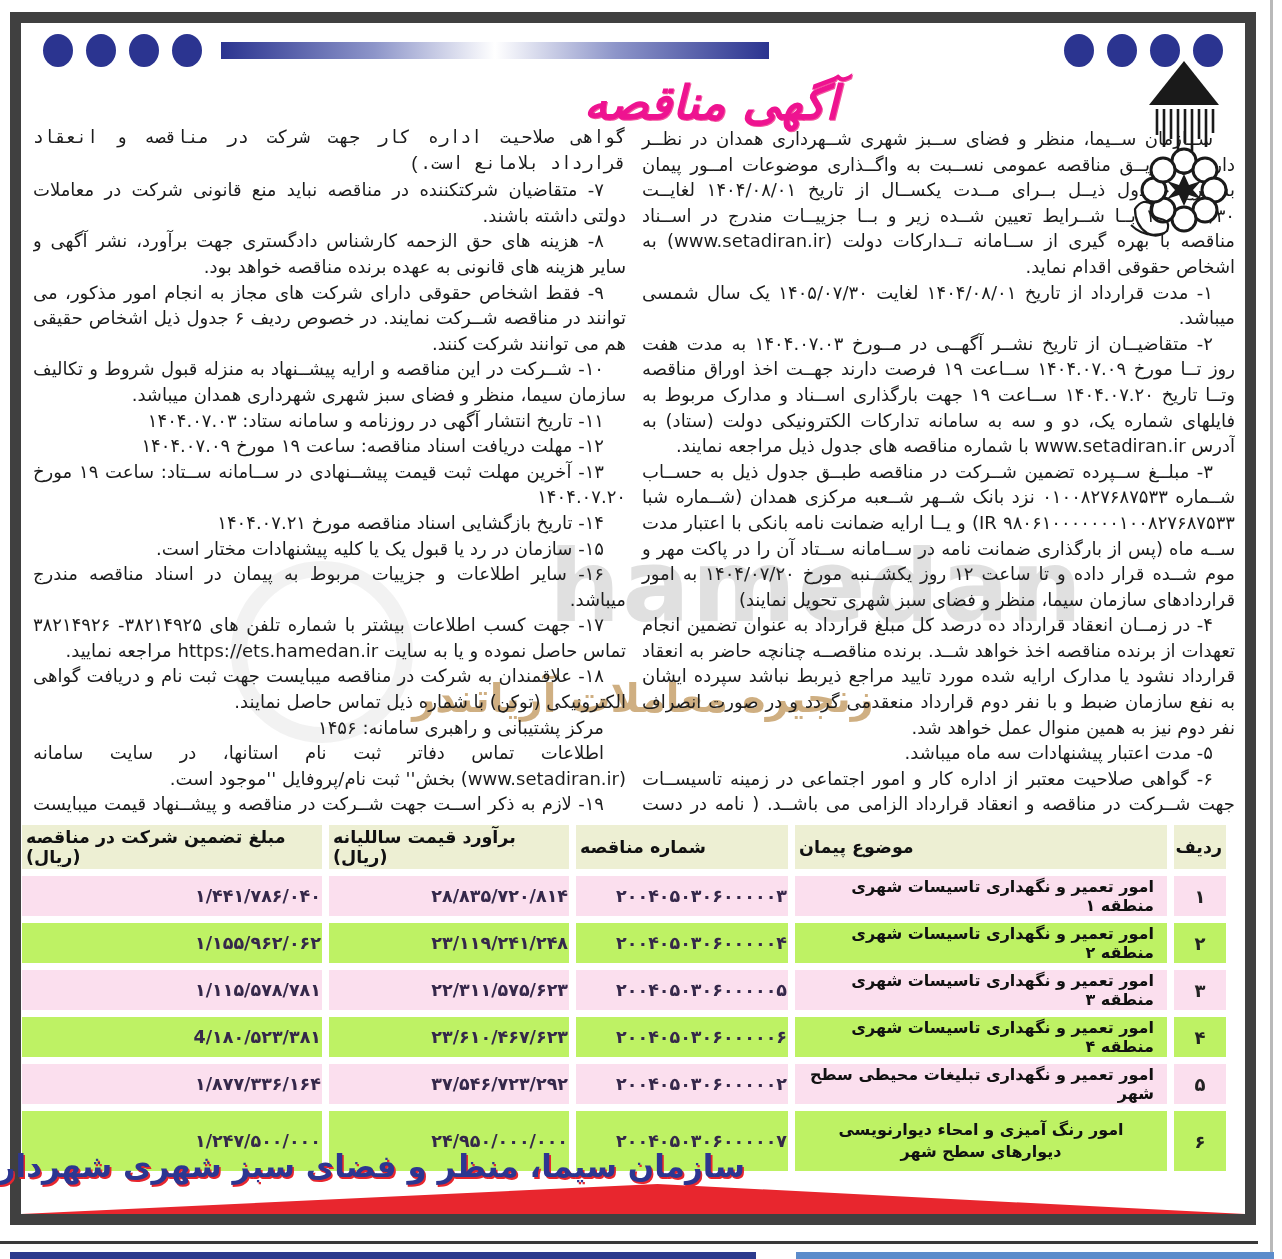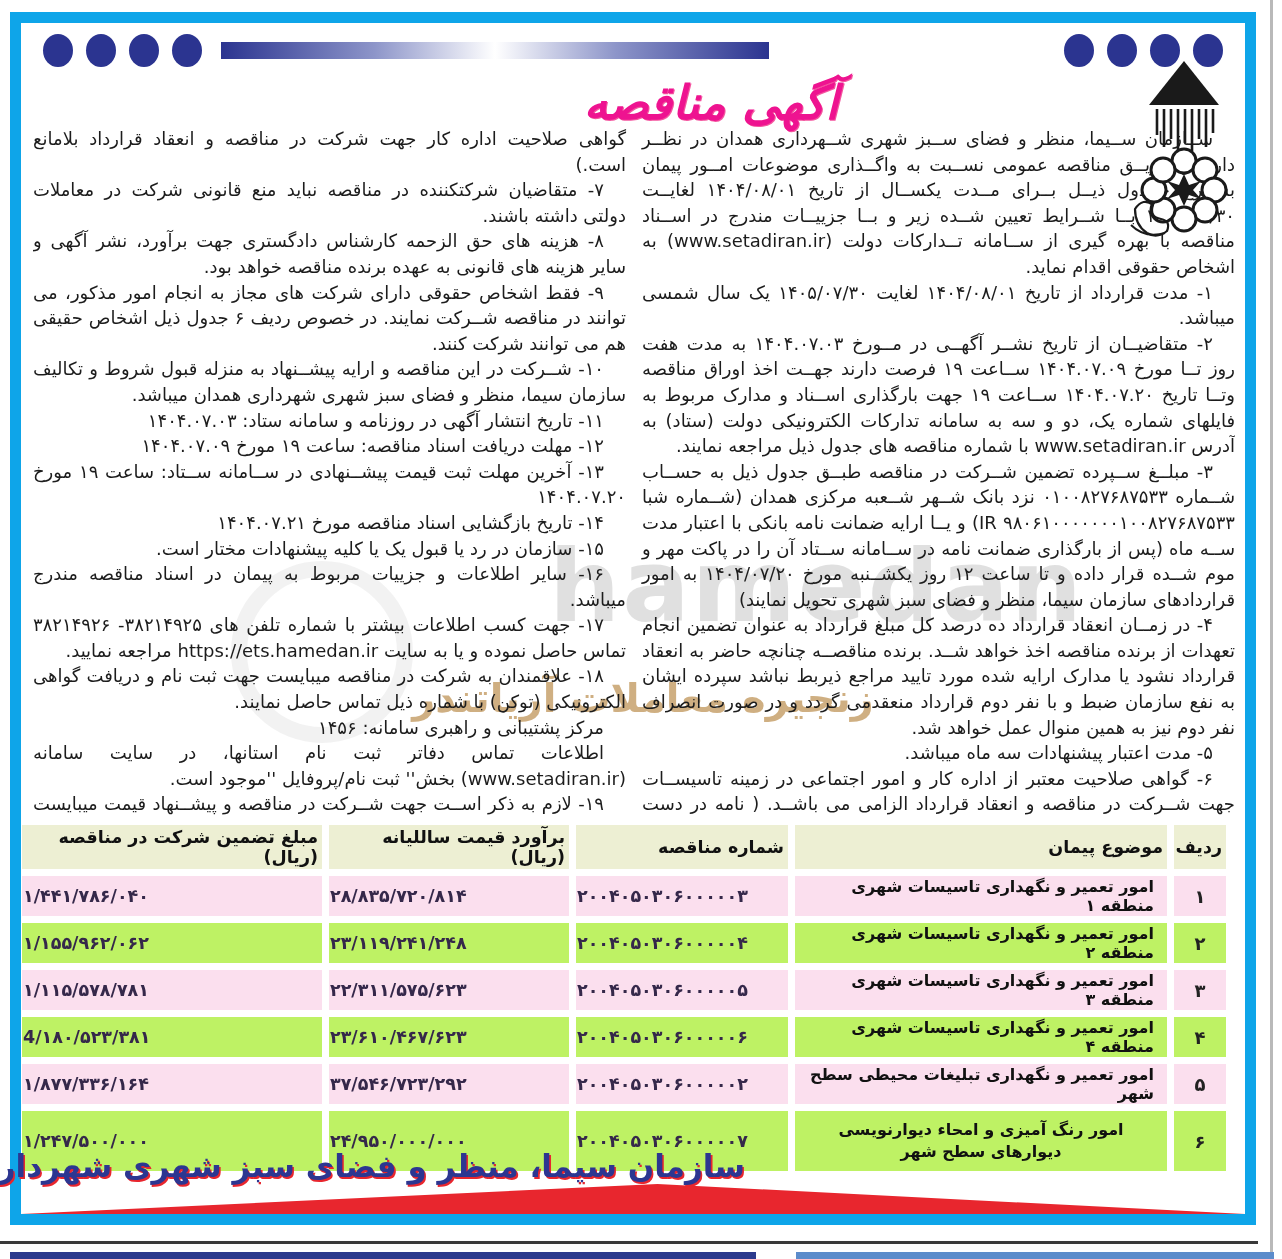--- a/index.html
+++ b/index.html
@@ -9,21 +9,21 @@
     background:#ffffff;
     overflow:hidden;
     font-family:"DejaVu Sans",sans-serif;
     direction:rtl;
   }
   .side-rule{position:absolute;left:1270px;top:0;width:3px;height:100%;background:#b9b9b9;}
 
   .ad-frame{
     position:absolute;left:10px;top:12px;
     width:1246px;height:1213px;
-    border:11px solid #0ea5e9;
+    border:11px solid #404040;
     box-sizing:border-box;
     background:#fff;
   }
 
   
   .deco-row{position:absolute;top:10px;left:22px;right:22px;height:34px;display:flex;align-items:center;direction:ltr;}
   .deco-dot{width:30px;height:33px;border-radius:50%;background:#2b3490;margin-right:13px;flex:0 0 auto;}
   .deco-dot.rgap{margin-right:0;margin-left:13px;}
   .deco-bar{height:17px;width:548px;flex:0 0 auto;margin-left:6px;
     background:linear-gradient(to right,#2b3490 0%,#8d95c9 28%,#ffffff 50%,#8d95c9 72%,#2b3490 100%);}
@@ -48,35 +48,35 @@
 
   
   .columns{
     position:absolute;top:103px;left:12px;right:10px;height:692px;
     display:flex;gap:16px;direction:rtl;
     font-size:18px;line-height:25.6px;color:#1c1c1c;
     text-align:justify;z-index:1;overflow:hidden;
   }
   .col{flex:1 1 0;}
   .col p{margin:0;text-indent:22px;}
-  .col p.noindent{text-indent:0;}
+  .col p.noindent{text-indent:0;font-family:Liberation Mono, monospace;}
 
   
   table.tender{
     position:absolute;top:795px;right:12px;left:16px;z-index:1;
     border-collapse:separate;border-spacing:7px 7px;
     direction:rtl;table-layout:fixed;width:1218px;
   }
   table.tender td{box-sizing:border-box;vertical-align:middle;}
-  .th{background:#edefd3;font-weight:bold;font-size:17.5px;color:#111;text-align:right;height:34px;padding:2px 4px;}
+  .th{background:#edefd3;font-weight:bold;font-size:17.5px;color:#111;text-align:left;height:34px;padding:2px 4px;}
   tr.r-odd td{background:#fbdfee;}
   tr.r-even td{background:#bef264;}
   td.no{ text-align:center;font-weight:bold;font-size:18px;color:#222;height:38px;}
   td.subject{text-align:right;padding-right:13px;font-weight:bold;font-size:16px;color:#111;}
-  td.num{text-align:left;font-weight:bold;font-size:17.5px;color:#35284a;}
+  td.num{text-align:right;font-weight:bold;font-size:17.5px;color:#35284a;}
   tr.last td{height:60px;}
   tr.last td.subject{text-align:center;padding:2px 8px;line-height:1.35;margin-left:32px;}
 
   .footer-org{
     position:absolute;top:1125px;right:500px;left:22px;z-index:2;
     font-size:31px;font-weight:bold;color:#2c3691;
     text-shadow:1.6px 1.6px 0 #e8262e;
     white-space:nowrap;text-align:left;direction:rtl;
   }
 

